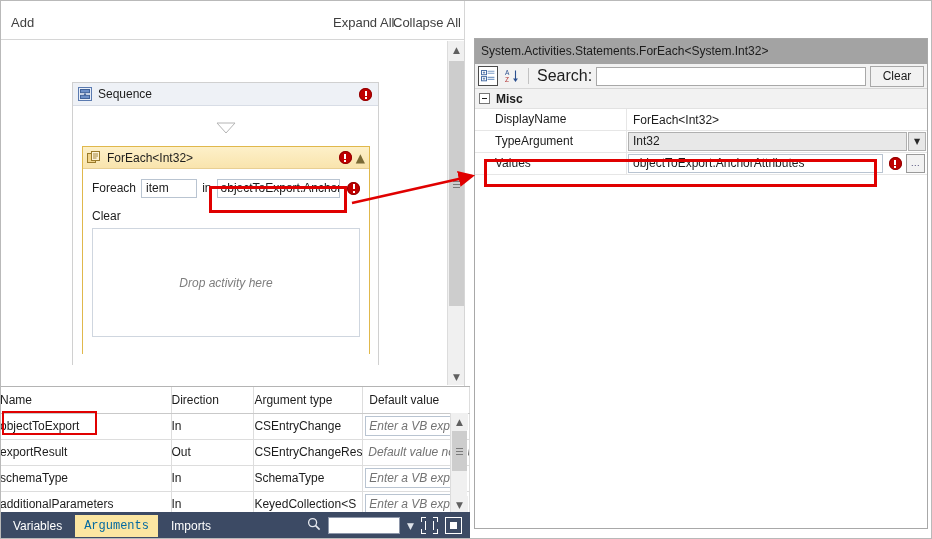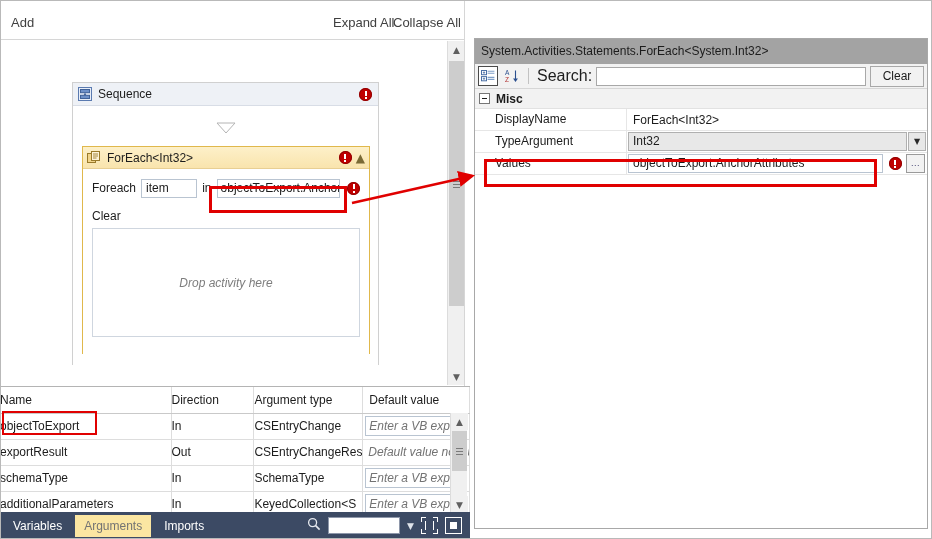--- a/index.html
+++ b/index.html
@@ -206,21 +206,21 @@
   #bottom-bar {
     position: absolute; left: 0; top: 512px; width: 470px; height: 27px;
     background: #3c4a64;
     display: flex; align-items: center;
   }
   .bottom-tab {
     font-size: 12px; color: #ffffff; padding: 4px 9px; margin-left: 4px;
     cursor: pointer; line-height: 14px;
   }
   .bottom-tab.active {
-    background: #fbe6a2; color: #737373;
+    background: #fbe6a2; color: #0369a1; font-family: Liberation Mono, monospace;
   }
   #bottom-right-tools {
     margin-left: auto; display: flex; align-items: center; gap: 7px;
     padding-right: 8px;
   }
   #zoom-search-icon { color: #e6e9ef; }
   #zoom-combo {
     width: 72px; height: 17px; background: #ffffff;
     border: 1px solid #8e97aa;
   }

